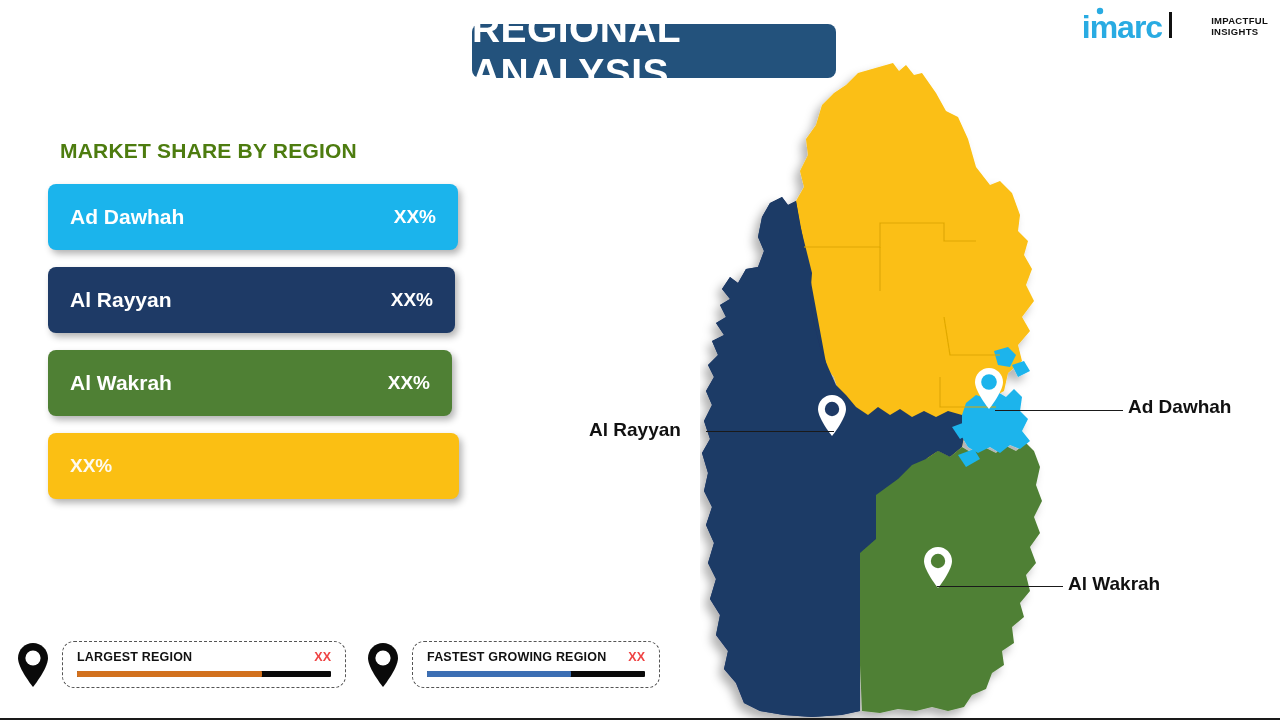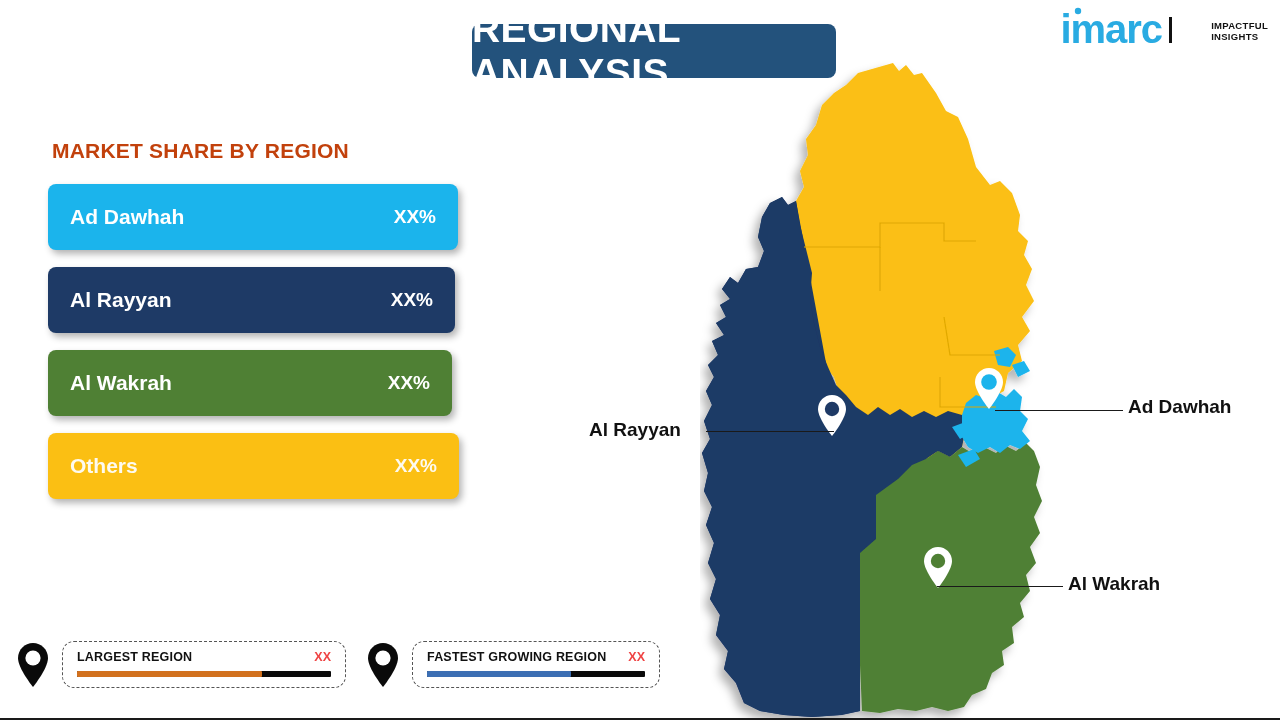--- a/index.html
+++ b/index.html
@@ -19,31 +19,31 @@
     border-radius:8px 8px 8px 8px;
     display:flex; align-items:center; justify-content:center;
   }
   #title-banner .txt{
     color:#ffffff; font-size:39px; font-weight:bold; letter-spacing:.4px;
   }
 
   
   #logo{ position:absolute; right:12px; top:12px; display:flex; align-items:flex-end; }
   #logo .imarc{
-    color:#29ABE2; font-size:40px; font-weight:bold; line-height:.85;
+    color:#29ABE2; font-size:32px; font-weight:bold; line-height:.85;
     letter-spacing:-1px; position:relative;
   }
   #logo .divider{ width:3px; height:26px; background:#111; margin:0 7px 3px 7px; }
   #logo .tagline{ line-height:1.15; margin-bottom:3px; }
   #logo .tagline div{ font-size:9.5px; font-weight:bold; color:#111; letter-spacing:.3px;padding-left:32px; }
 
   
   #share-heading{
-    position:absolute; left:52px; top:139px;
-    font-size:21px; font-weight:bold; color:#c2410c; letter-spacing:.2px;
+    position:absolute; left:60px; top:139px;
+    font-size:21px; font-weight:bold; color:#4d7c0f; letter-spacing:.2px;
   }
   #bars{ position:absolute; left:48px; top:184px; width:420px; }
   .bar{
     position:relative; height:66px; margin-bottom:17px;
     border-radius:8px; display:flex; align-items:center;
     box-shadow:3px 4px 7px rgba(0,0,0,.30);
     padding:0 22px 0 22px;
   }
   .bar .name{ color:#fff; font-size:21px; font-weight:bold; flex:1; }
   .bar .val{ color:#fff; font-size:19px; font-weight:bold; }
@@ -111,21 +111,20 @@
   </div>
   <div class="bar b1" style="background: rgb(30, 58, 102);">
     <span class="name">Al Rayyan</span>
     <span class="val">XX%</span>
   </div>
   <div class="bar b2" style="background: rgb(79, 128, 52);">
     <span class="name">Al Wakrah</span>
     <span class="val">XX%</span>
   </div>
   <div class="bar b3" style="background: rgb(251, 191, 19);">
-    <span class="name">Others</span>
     <span class="val">XX%</span>
   </div>
 </div>
 
 <div class="legend-item" id="legend-largest">
   <svg class="legend-pin" viewBox="0 0 34 46">
     <path d="M17 1C8.7 1 2 7.7 2 16c0 10.5 15 29 15 29s15-18.5 15-29C32 7.7 25.3 1 17 1z" fill="#0a0a0a"></path>
     <circle cx="17" cy="16" r="7.6" fill="#ffffff"></circle>
   </svg>
   <div class="legend-box">

